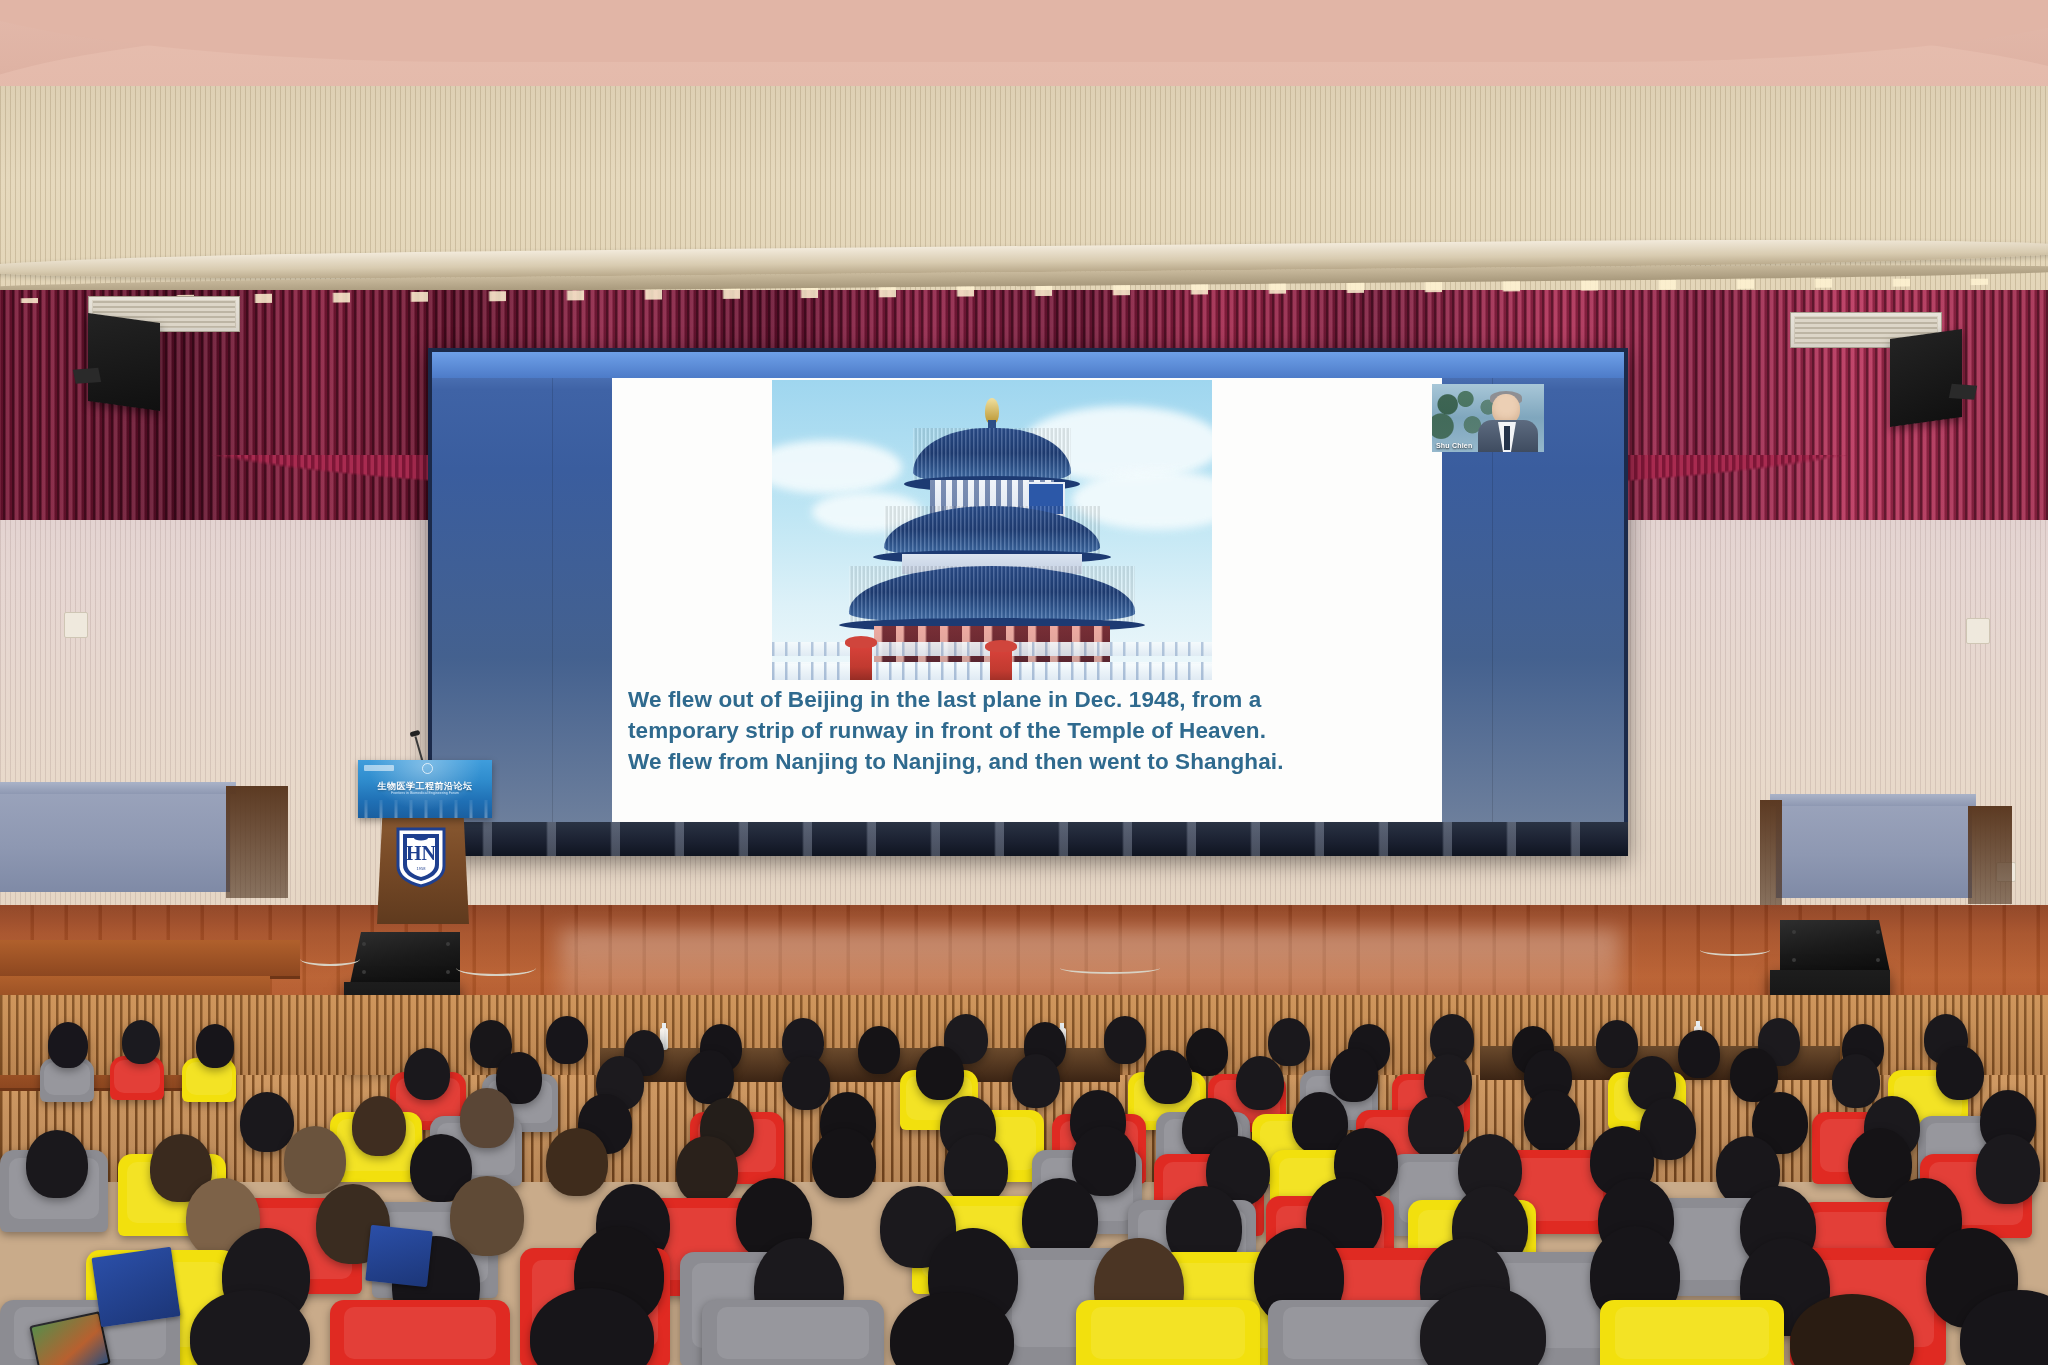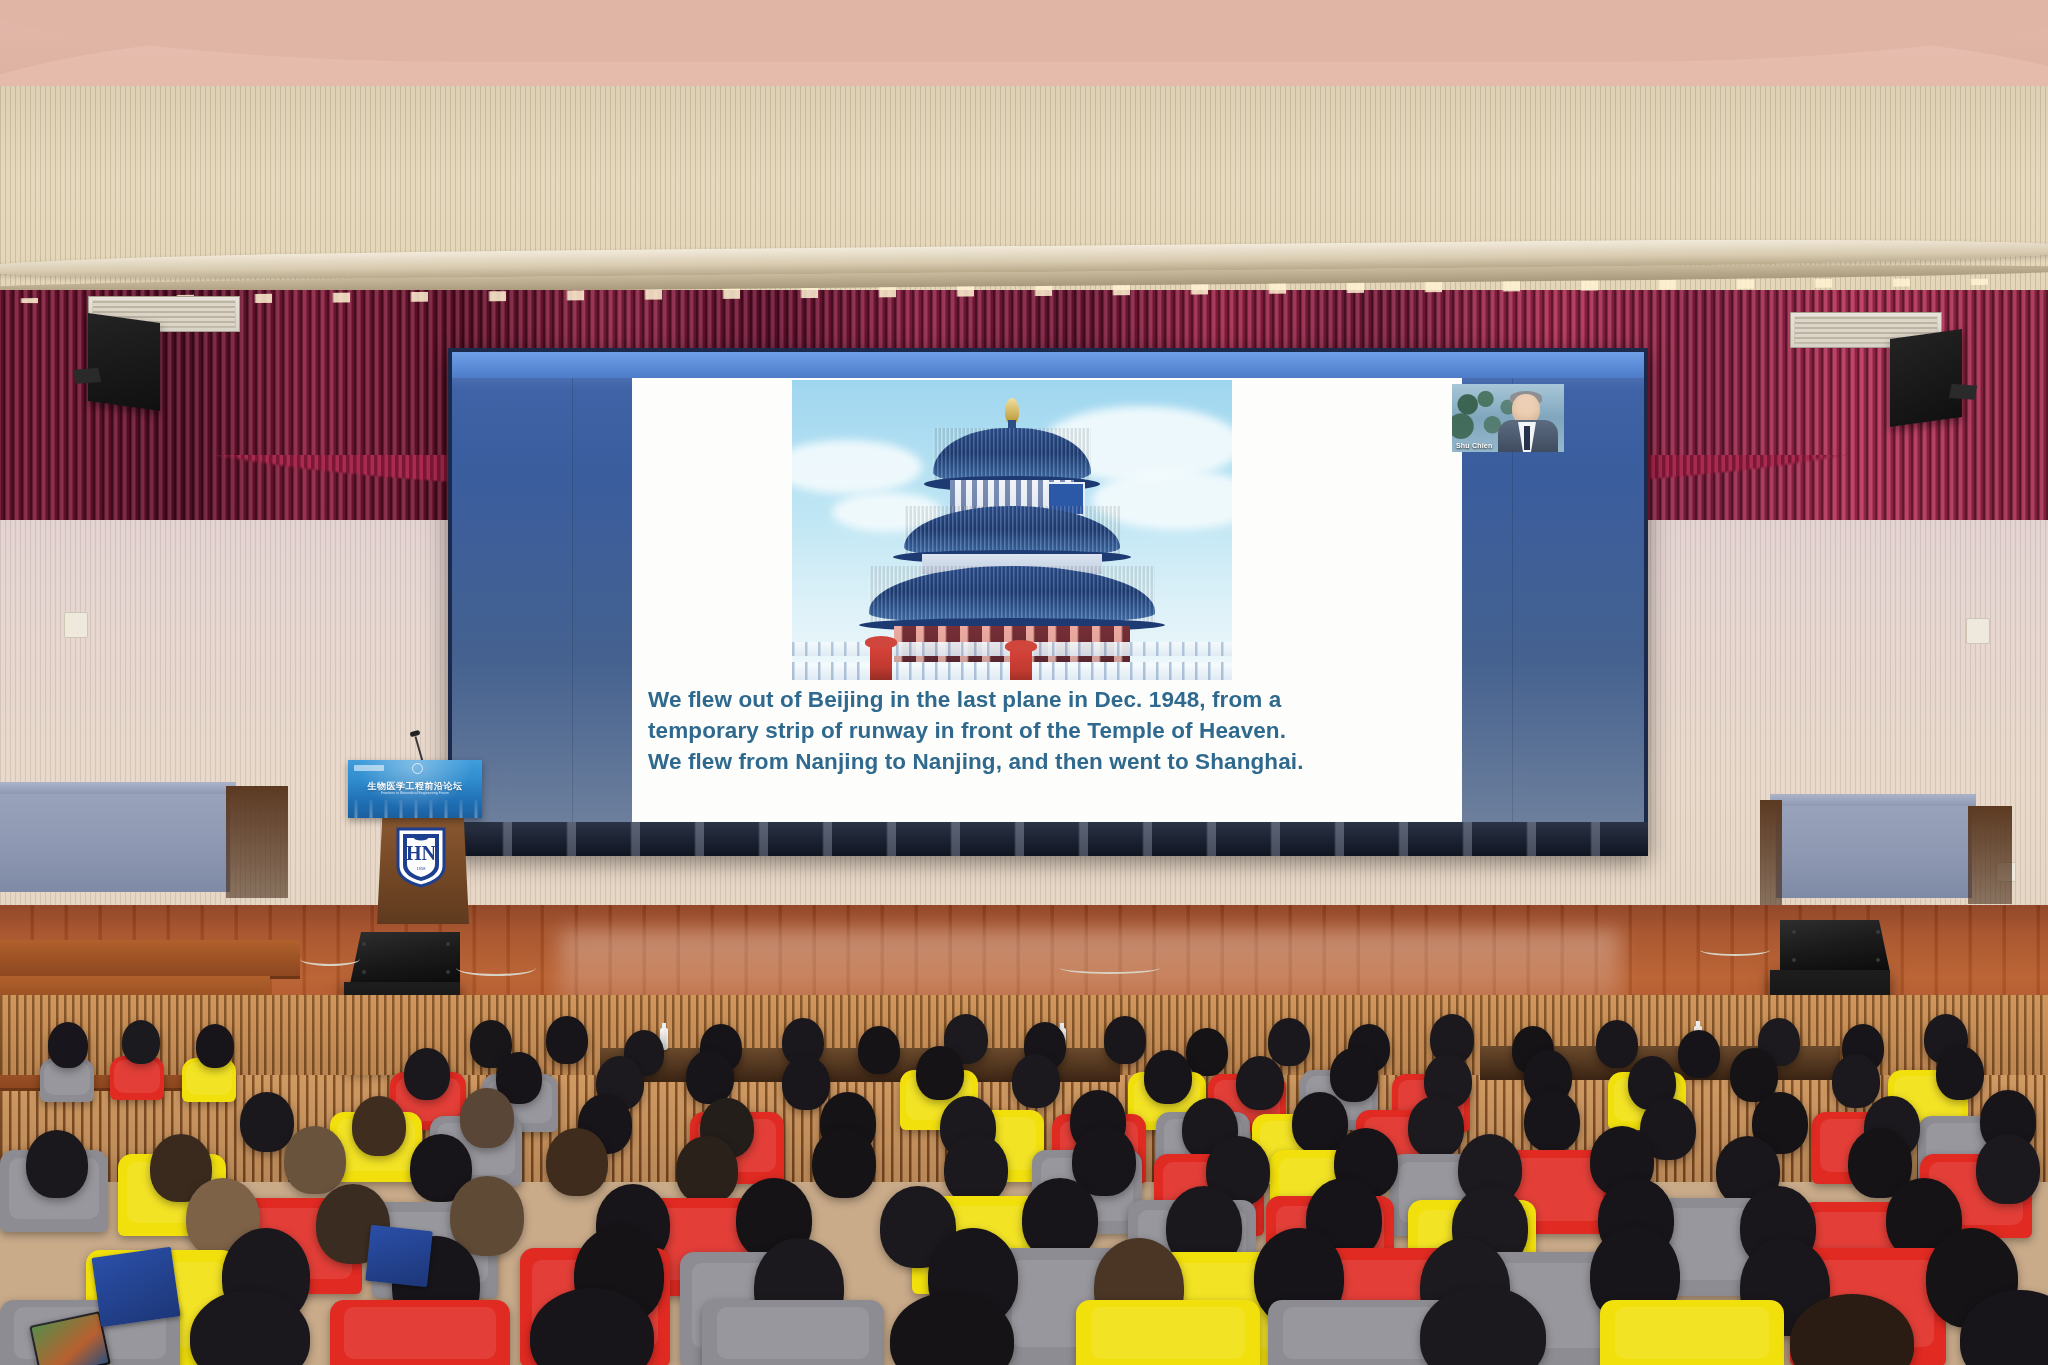--- a/index.html
+++ b/index.html
@@ -72,21 +72,21 @@
 
   
   .spk-wall{position:absolute;z-index:10;background:linear-gradient(160deg,#232323,#101010);
      box-shadow:0 4px 10px rgba(0,0,0,.4);}
   .spk-wall .brkt{position:absolute;background:#2a2a2a;}
 
   
   .plate{position:absolute;z-index:10;background:#efe9dd;border:1px solid #cfc6b4;border-radius:2px;}
 
   
-  .screen-frame{position:absolute;left:448px;top:348px;width:1200px;height:508px;z-index:12;
+  .screen-frame{position:absolute;left:428px;top:348px;width:1200px;height:508px;z-index:12;
      background:#1b2a4a;box-shadow:0 6px 22px rgba(0,0,0,.45);}
   .screen-inner{position:absolute;left:4px;top:4px;width:1192px;height:470px;
      background:linear-gradient(180deg,#5f87c9 0%,#3f63a6 8%,#3a5d9e 25%,#44618f 65%,#6d7f9c 100%);
      overflow:hidden;}
   .screen-topband{position:absolute;left:0;top:0;width:100%;height:26px;
      background:linear-gradient(180deg,#6ea0e8,#4d7bc8);}
   .screen-vseam{position:absolute;top:26px;width:1px;height:100%;background:rgba(0,0,0,.13);}
   .screen-bottombar{position:absolute;left:0;bottom:0;width:1200px;height:34px;
      background:linear-gradient(180deg,#2a3344 0%,#1a2030 60%,#0f1420 100%);}
   .screen-bottombar::after{content:"";position:absolute;inset:0;
@@ -186,21 +186,21 @@
   
   .wain{position:absolute;z-index:13;background:linear-gradient(180deg,#9aa3bb 0%,#8e98b2 55%,#7f8aa6 100%);}
   .wain-cap{position:absolute;z-index:13;background:linear-gradient(180deg,#aab3c8,#8e98b2);}
   .post{position:absolute;z-index:13;background:linear-gradient(180deg,#5c3a22,#43281492);}
 
   
   .podium{position:absolute;left:377px;top:812px;width:92px;height:112px;z-index:20;
      background:linear-gradient(180deg,#8a5a32 0%,#7a4c28 40%,#5f3a1e 100%);
      clip-path:polygon(6% 0,94% 0,100% 100%,0 100%);}
   .podium-emblem{position:absolute;left:396px;top:826px;width:50px;height:62px;z-index:21;}
-  .podium-banner{position:absolute;left:348px;top:760px;width:134px;height:58px;z-index:21;
+  .podium-banner{position:absolute;left:358px;top:760px;width:134px;height:58px;z-index:21;
      background:linear-gradient(180deg,#3f9ddc 0%,#2f8ccd 35%,#1f6fb4 72%,#1a5fa0 100%);
      box-shadow:0 3px 7px rgba(0,0,0,.35);overflow:hidden;}
   .banner-sky{position:absolute;inset:0;background:radial-gradient(ellipse at 50% 10%,rgba(255,255,255,.35),transparent 60%);}
   .banner-title{position:absolute;left:0;right:0;top:20px;text-align:center;color:#fff;
      font-size:9px;font-weight:bold;letter-spacing:.5px;text-shadow:0 1px 2px rgba(0,0,0,.3);}
   .banner-sub{position:absolute;left:0;right:0;top:31px;text-align:center;color:#cfe6fa;font-size:3.6px;}
   .banner-skyline{position:absolute;left:0;bottom:0;width:100%;height:18px;
      background:linear-gradient(180deg,rgba(255,255,255,.08),rgba(255,255,255,.30));
      -webkit-mask-image:repeating-linear-gradient(90deg,transparent 0 6px,#000 7px 9px,transparent 10px 15px);
              mask-image:repeating-linear-gradient(90deg,transparent 0 6px,#000 7px 9px,transparent 10px 15px);}

